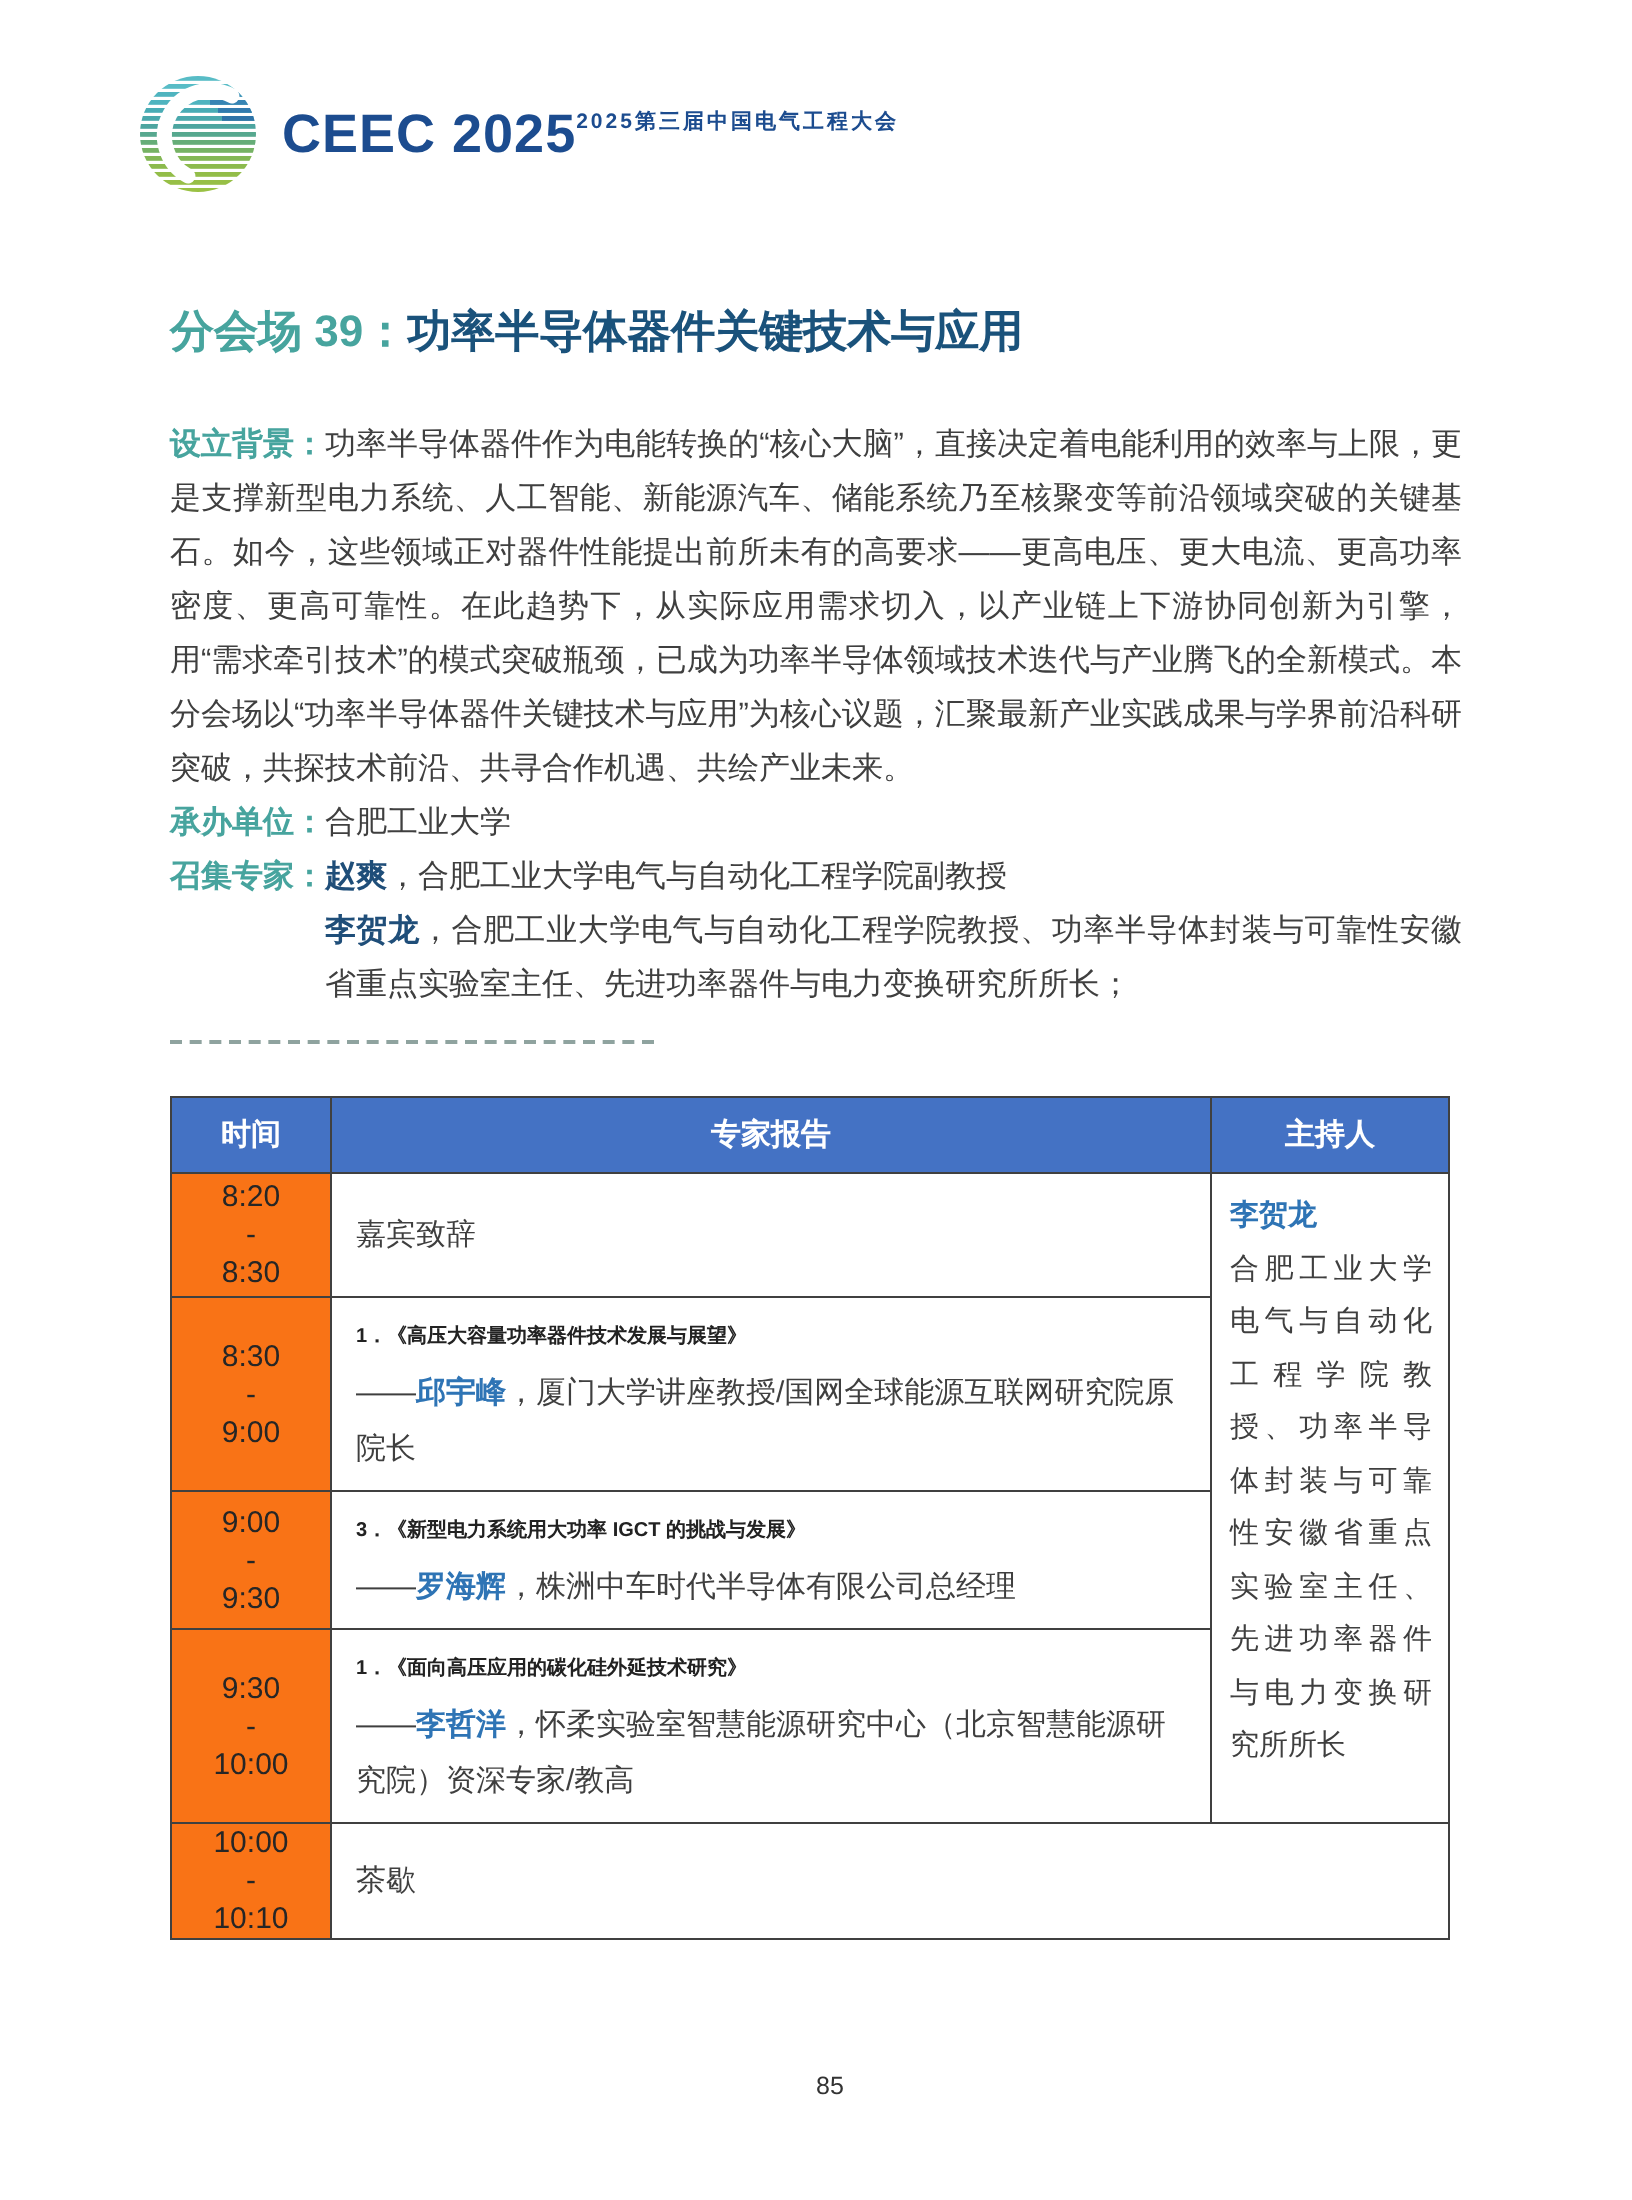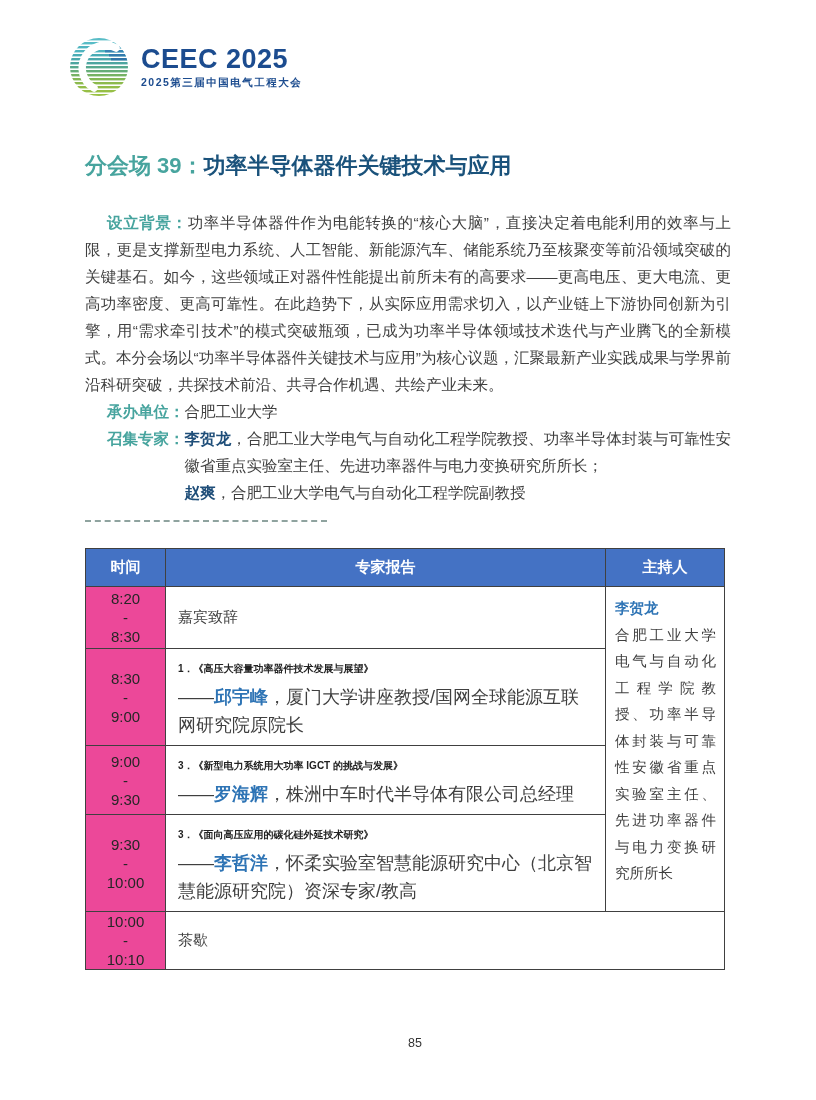--- a/index.html
+++ b/index.html
@@ -9,32 +9,32 @@
     position: relative;
     font-family: "Liberation Sans", "DejaVu Sans", sans-serif;
     color: #3f3f3f;
     overflow: hidden;
   }
   .content { padding: 0 85px; }
 
   
   .logo-row { display: flex; align-items: center; gap: 10px; margin: 35px 0 0 -18px; padding-left: 85px; }
   .logo-globe { width: 64px; height: 64px; flex: 0 0 auto; }
-  .logo-textblock { display: flex; flex-direction: column; }
+  .logo-textblock { display: flex; flex-direction: row; }
   .logo-title { font-size: 27px; font-weight: 800; color: #1c4c8f; letter-spacing: 0.5px; line-height: 30px; }
   .logo-subtitle { font-size: 10.5px; font-weight: 700; color: #1c4c8f; letter-spacing: 1.5px; margin-top: 2px; }
 
   
   .heading { margin-top: 52px; font-size: 22px; font-weight: 700; line-height: 30px; }
   .heading .prefix { color: #47a49e; }
   .heading .main { color: #1a527b; }
 
   
   .background-para { margin-top: 28px; font-size: 15.5px; line-height: 27px; text-align: justify; }
-  .label-teal { color: #47a49e; font-weight: 700; margin-left: 22px; }
+  .label-teal { color: #47a49e; font-weight: 700; }
 
   
   .info-line { display: flex; font-size: 15.5px; line-height: 27px; }
   .info-line .lbl { flex: 0 0 auto; }
   .conveners { display: flex; font-size: 15.5px; line-height: 27px; }
   .conveners .lbl { flex: 0 0 auto; }
   .conveners .entries { flex: 1; text-align: justify; }
   .expert-name { color: #1f4e79; font-weight: 700; }
 
   
@@ -50,27 +50,27 @@
   .schedule-table th, .schedule-table td { border: 1px solid #404040; }
   .schedule-table thead th {
     background: #4472c4; color: #ffffff; font-size: 15px; font-weight: 700;
     height: 38px; text-align: center; vertical-align: middle;
   }
   col.c-time { width: 80px; }
   col.c-report { width: 440px; }
   col.c-host { width: 119px; }
 
   .time-cell {
-    background: #ec4899; text-align: center; vertical-align: middle;
+    background: #f97316; text-align: center; vertical-align: middle;
     font-size: 15px; color: #262626; line-height: 19px;
   }
   .content-cell { padding: 6px 12px; vertical-align: middle; font-size: 15px; color: #3f3f3f; }
   .plain-text { font-size: 15px; }
   .talk-title { font-weight: 700; color: #222222; font-size: 10px; line-height: 28px; }
-  .talk-speaker { line-height: 28px; font-size: 18px; }
+  .talk-speaker { line-height: 28px; font-size: 15px; }
   .speaker-name { color: #2e74b5; font-weight: 700; }
   .emdash { color: #3f3f3f; }
 
   .host-cell { padding: 8px 8px 8px 9px; vertical-align: top; font-size: 14.5px; line-height: 26.5px; }
   .host-name { color: #2e74b5; font-weight: 700; }
   .host-desc { color: #3f3f3f; text-align: justify; }
 
   tr.r1 td { height: 62px; }
   tr.r2 td { height: 66px; }
   tr.r3 td { height: 66px; }
@@ -126,22 +126,22 @@
   <p class="background-para"><span class="label-teal">设立背景：</span><span>功率半导体器件作为电能转换的“核心大脑”，直接决定着电能利用的效率与上限，更是支撑新型电力系统、人工智能、新能源汽车、储能系统乃至核聚变等前沿领域突破的关键基石。如今，这些领域正对器件性能提出前所未有的高要求——更高电压、更大电流、更高功率密度、更高可靠性。在此趋势下，从实际应用需求切入，以产业链上下游协同创新为引擎，用“需求牵引技术”的模式突破瓶颈，已成为功率半导体领域技术迭代与产业腾飞的全新模式。本分会场以“功率半导体器件关键技术与应用”为核心议题，汇聚最新产业实践成果与学界前沿科研突破，共探技术前沿、共寻合作机遇、共绘产业未来。</span></p>
 
   <div class="info-line">
     <span class="lbl label-teal">承办单位：</span>
     <span>合肥工业大学</span>
   </div>
 
   <div class="conveners">
     <span class="lbl label-teal">召集专家：</span>
     <div class="entries">
+      <div><span class="expert-name">赵爽</span><span>，合肥工业大学电气与自动化工程学院副教授</span></div>
       <div><span class="expert-name">李贺龙</span><span>，合肥工业大学电气与自动化工程学院教授、功率半导体封装与可靠性安徽省重点实验室主任、先进功率器件与电力变换研究所所长；</span></div>
-      <div><span class="expert-name">赵爽</span><span>，合肥工业大学电气与自动化工程学院副教授</span></div>
     </div>
   </div>
 
   <div class="dashed-sep"></div>
 
 
   <table class="schedule-table">
     <colgroup>
         <col class="c-time">
         <col class="c-report">
@@ -189,21 +189,21 @@
             <div class="talk-speaker"><span class="emdash">——</span><span class="speaker-name">罗海辉</span><span>，株洲中车时代半导体有限公司总经理</span></div>
           </td>
         </tr>
         <tr class="r4">
           <td class="time-cell">
             <div>9:30</div>
             <div>-</div>
             <div>10:00</div>
           </td>
           <td class="content-cell">
-            <div class="talk-title">3．《面向高压应用的碳化硅外延技术研究》</div>
+            <div class="talk-title">1．《面向高压应用的碳化硅外延技术研究》</div>
             <div class="talk-speaker"><span class="emdash">——</span><span class="speaker-name">李哲洋</span><span>，怀柔实验室智慧能源研究中心（北京智慧能源研究院）资深专家/教高</span></div>
           </td>
         </tr>
         <tr class="r5">
           <td class="time-cell">
             <div>10:00</div>
             <div>-</div>
             <div>10:10</div>
           </td>
           <td class="content-cell" colspan="2"><span class="plain-text">茶歇</span></td>

